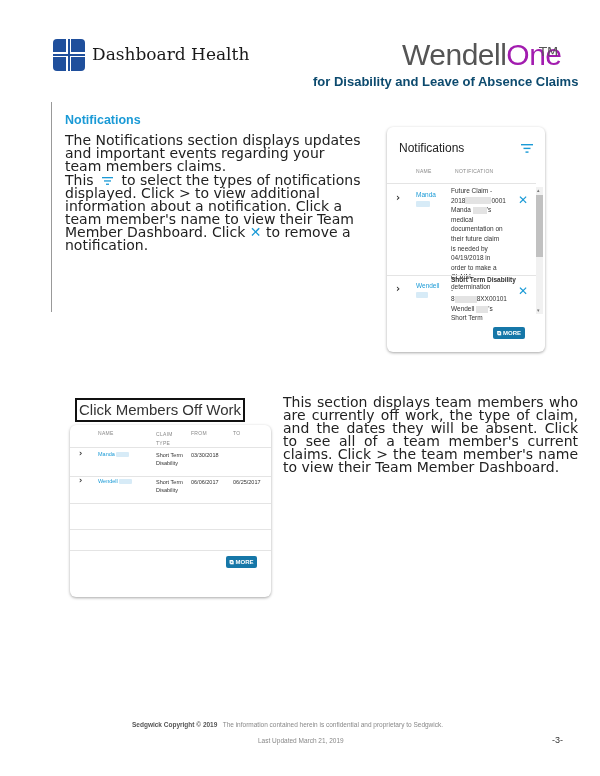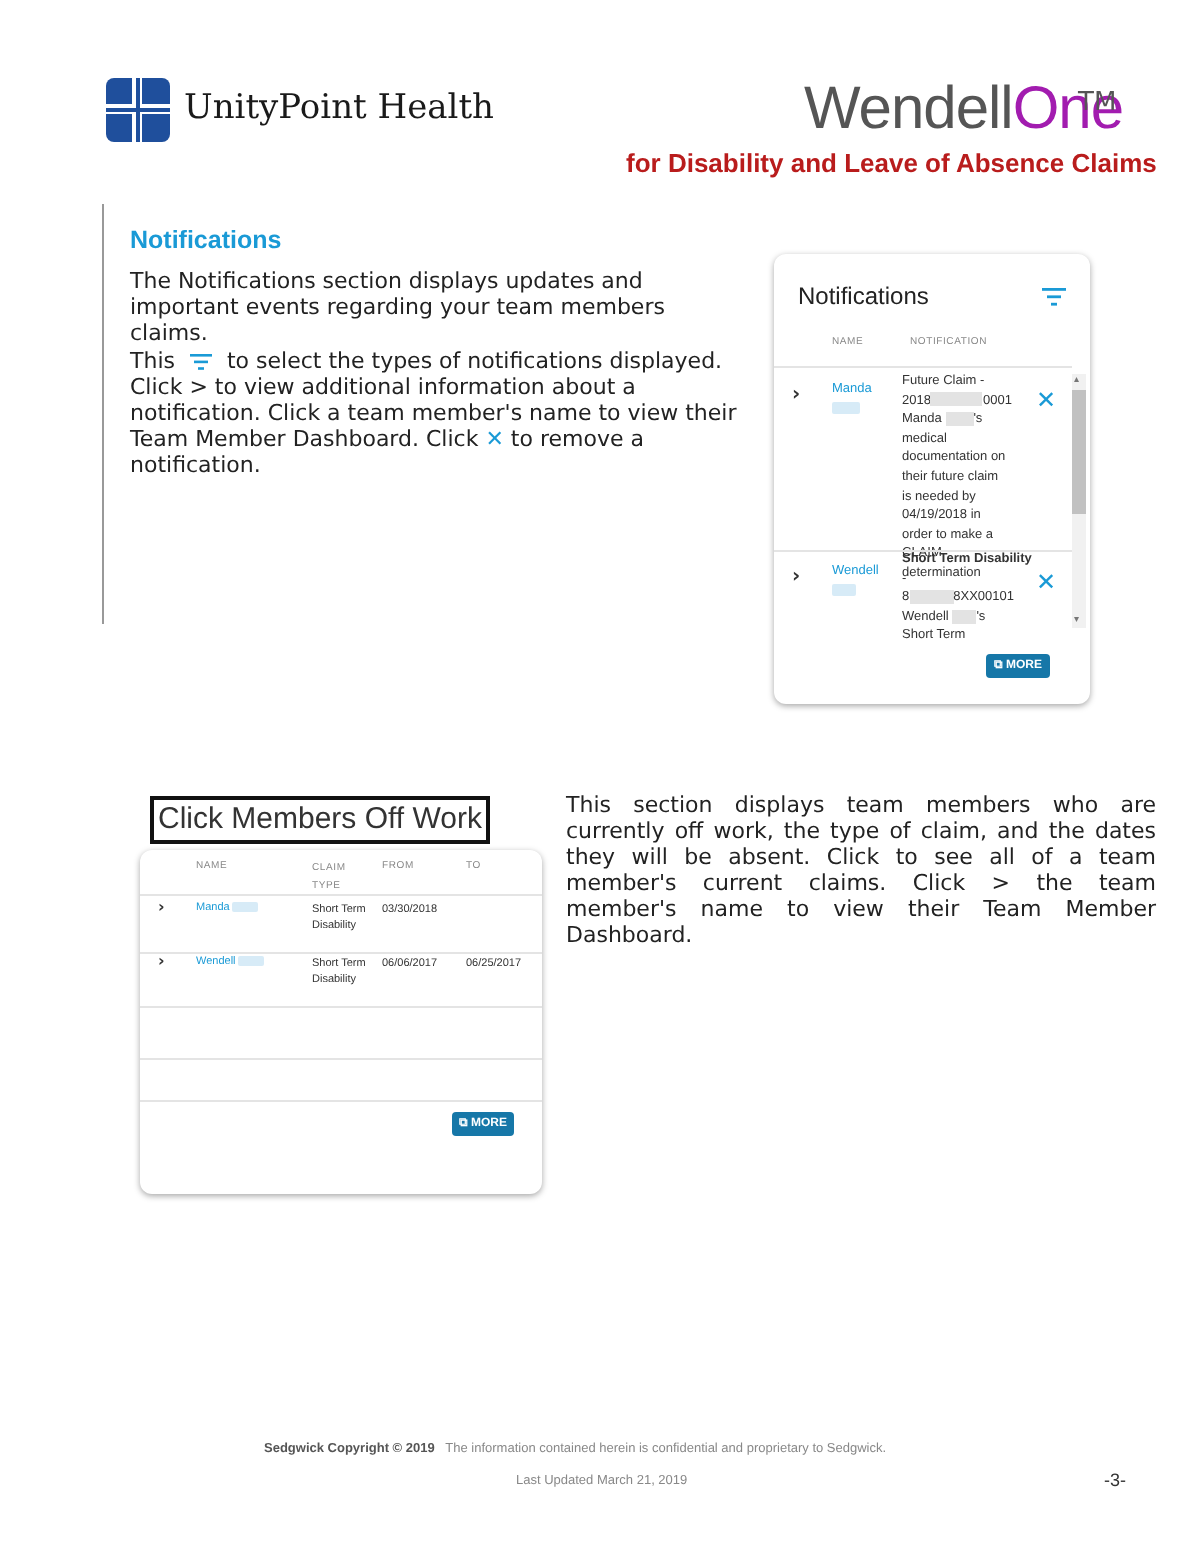--- a/index.html
+++ b/index.html
@@ -8,25 +8,25 @@
   
   .up-logo{left:53px;top:39px;width:32px;height:32px;background:#1f4f9c;border-radius:4px;}
   .up-logo .v{position:absolute;left:13px;top:0;width:5px;height:32px;background:#fff;}
   .up-logo .h{position:absolute;left:0;top:13px;width:32px;height:5px;background:#fff;}
   .up-logo .v2{position:absolute;left:14.5px;top:0;width:2px;height:32px;background:#1f4f9c;}
   .up-logo .h2{position:absolute;left:0;top:14.5px;width:32px;height:2px;background:#1f4f9c;}
   .up-name{left:92px;top:44px;font-family:"DejaVu Serif","Liberation Serif",serif;font-size:17px;color:#1a1a1a;}
   .ao-name{left:402px;top:38px;font-family:"Liberation Sans",sans-serif;font-size:30px;color:#555;letter-spacing:-0.5px;}
   .ao-name .one{color:#a21caf;}
   .ao-tm{left:539px;top:44px;font-size:13px;color:#555;}
-  .ao-sub{left:313px;top:74px;font-family:"Liberation Sans",sans-serif;font-weight:bold;font-size:13px;color:#b91c1c;}
+  .ao-sub{left:313px;top:74px;font-family:"Liberation Sans",sans-serif;font-weight:bold;font-size:13px;color:#0c4a6e;}
   .leftbar{left:51px;top:102px;width:1px;height:210px;background:#999;}
   
   .h-notif{left:65px;top:113px;font-family:"Liberation Sans",sans-serif;font-weight:bold;font-size:12.5px;color:#1a9ad6;}
-  .para{font-family:"DejaVu Sans","Liberation Sans",sans-serif;font-size:11px;line-height:13px;color:#222;}
+  .para{font-family:"DejaVu Sans","Liberation Sans",sans-serif;font-size:14px;line-height:13px;color:#222;}
   .p1{left:65px;top:134px;width:300px;}
   .p2{left:65px;top:174px;width:310px;}
   .filter-inline{display:inline-block;width:11px;height:8px;vertical-align:middle;margin:0 4px;}
   .x-inline{color:#1a9ad6;}
   
   .card{background:#fff;border-radius:6px;box-shadow:0 1px 3px rgba(0,0,0,0.35);}
   .nc{left:387px;top:127px;width:158px;height:225px;overflow:hidden;}
   .nc-title{left:12px;top:14px;font-family:"Liberation Sans",sans-serif;font-size:12px;color:#222;}
   .nc-filter{left:134px;top:17px;width:12px;height:9px;}
   .col-h{font-family:"Liberation Sans",sans-serif;font-size:5px;color:#888;letter-spacing:0.3px;}
@@ -47,21 +47,21 @@
 </style>
 </head>
 <body>
 
 <div class="abs up-logo">
   <div class="v"></div>
     <div class="h"></div>
     <div class="v2"></div>
     <div class="h2"></div>
 </div>
-<div class="abs up-name">UnityPoint Health</div>
+<div class="abs up-name">Dashboard Health</div>
 <div class="abs ao-name"><span>Wendell</span><span class="one">One</span></div>
 <div class="abs ao-tm">TM</div>
 <div class="abs ao-sub">for Disability and Leave of Absence Claims</div>
 
 <div class="abs leftbar"></div>
 
 <div class="abs h-notif">Notifications</div>
 <div class="abs para p1">The Notifications section displays updates and important events regarding your team members claims.</div>
 <div class="abs para p2">
   <span>This</span>

